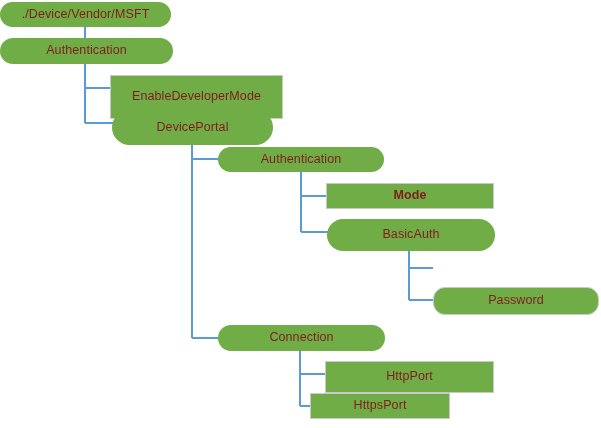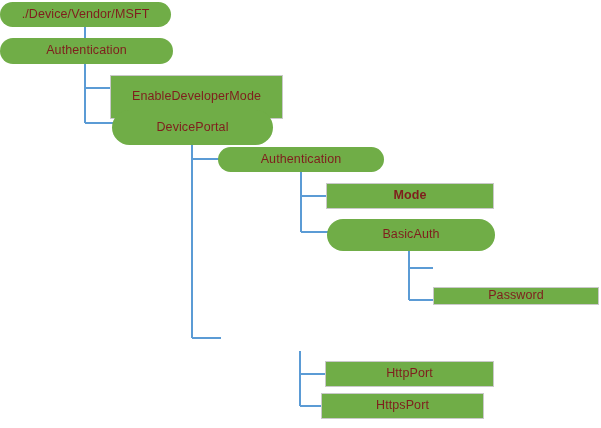--- a/index.html
+++ b/index.html
@@ -55,24 +55,24 @@
   }
   
   #node-root        { left: 0px;   top: 2px;   width: 171px; height: 25px; }
   #node-devsetup    { left: 0px;   top: 38px;  width: 173px; height: 26px; }
   #node-enabledev   { left: 110px; top: 75px;  width: 173px; height: 44px; }
   #node-deviceportal{ left: 112px; top: 110px; width: 161px; height: 35px; }
   #node-auth        { left: 218px; top: 147px; width: 166px; height: 25px; }
   #node-mode        { left: 326px; top: 183px; width: 168px; height: 26px; font-weight: bold; }
   #node-basicauth   { left: 327px; top: 219px; width: 168px; height: 32px; }
   #node-username    { left: 433px; top: 255px; width: 166px; height: 26px; }
-  #node-password    { left: 433px; top: 287px; width: 166px; height: 18px; }
+  #node-password    { left: 433px; top: 287px; width: 166px; height: 28px; border-radius: 12px; }
   #node-connection  { left: 218px; top: 325px; width: 167px; height: 26px; }
-  #node-httpport    { left: 325px; top: 361px; width: 169px; height: 26px; }
-  #node-httpsport   { left: 321px; top: 393px; width: 163px; height: 26px; }
+  #node-httpport    { left: 325px; top: 361px; width: 169px; height: 32px; }
+  #node-httpsport   { left: 310px; top: 393px; width: 140px; height: 26px; }
 </style>
 </head>
 <body>
 
 <div id="diagram-canvas">
 
   <svg id="connector-layer" viewBox="0 0 601 428" width="601" height="428" xmlns="http://www.w3.org/2000/svg">
     <g fill="none" stroke="#5B9BD5" stroke-width="2" shape-rendering="crispEdges">
 
       <path d="M 85,27 L 85,38"></path>
@@ -135,20 +135,23 @@
 
   <div class="node branch" id="node-basicauth">
     <span class="node-label">BasicAuth</span>
   </div>
 
 
   <div class="node leaf" id="node-password">
     <span class="node-label">Password</span>
   </div>
 
+  <div class="node branch" id="node-connection">
+    <span class="node-label">Connection</span>
+  </div>
 
   <div class="node leaf" id="node-httpport">
     <span class="node-label">HttpPort</span>
   </div>
 
   <div class="node leaf" id="node-httpsport">
     <span class="node-label">HttpsPort</span>
   </div>
 
 </div>

